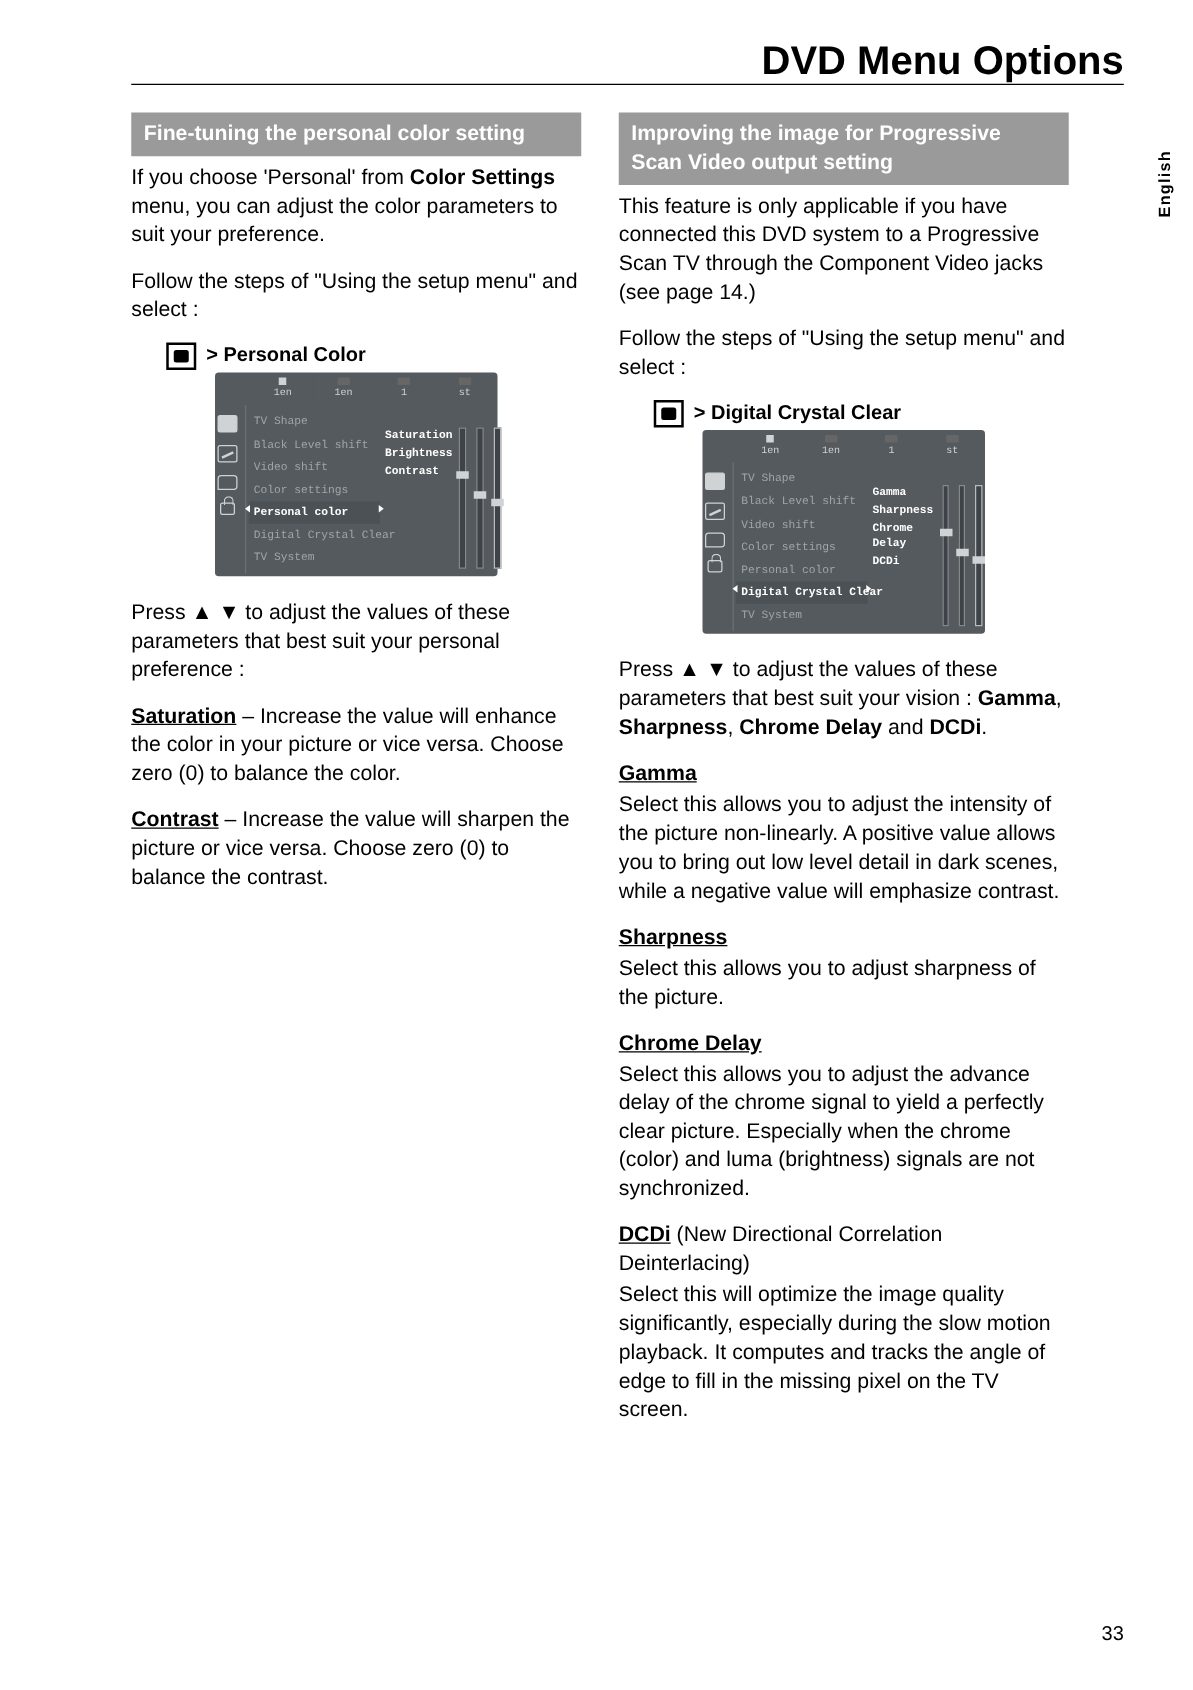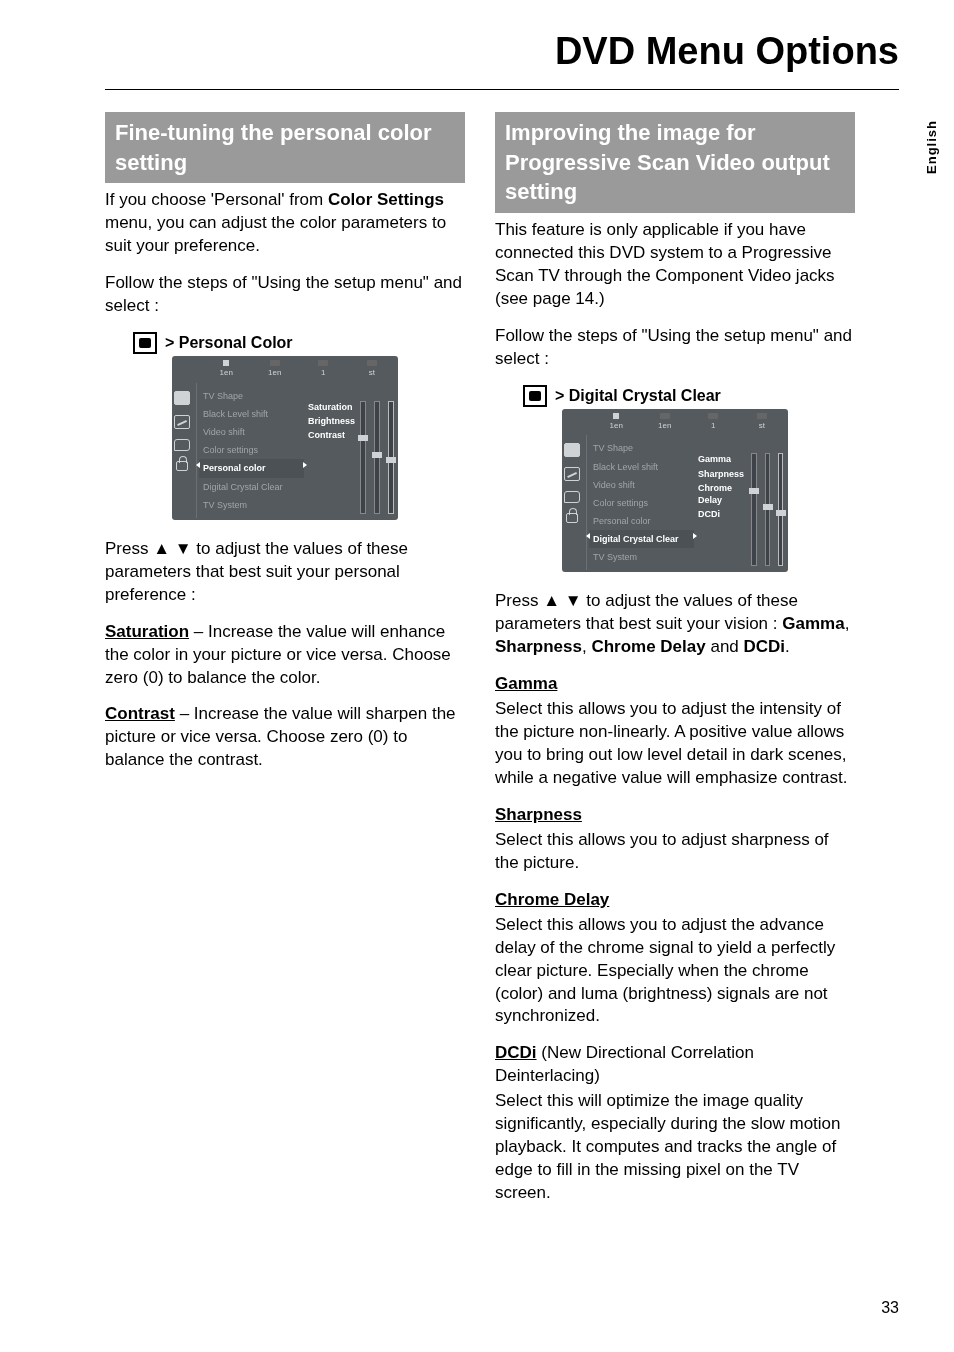--- a/index.html
+++ b/index.html
@@ -6,45 +6,45 @@
   body {
     font-family: "Gill Sans", "Gill Sans MT", "Trebuchet MS", sans-serif;
     background: #fff;
     color: #000;
     width: 954px;
     height: 1352px;
     position: relative;
     padding: 30px 55px 30px 105px;
   }
   .page-title {
-    font-size: 38px;
+    font-size: 32px;
     font-weight: bold;
     text-align: right;
-    margin-bottom: 16px;
+    margin-bottom: 0;
   }
   .hr {
     border-top: 1px solid #000;
     margin-bottom: 22px;
   }
   .columns {
     display: flex;
     gap: 30px;
   }
   .col {
     width: 360px;
     font-size: 17px;
     line-height: 1.35;
   }
   .section-header {
     background: #9a9a9a;
     color: #fff;
     font-weight: bold;
     padding: 6px 10px;
     margin-bottom: 6px;
-    font-size: 22px;
+    font-size: 17px;
   }
   .col p { margin-bottom: 14px; }
   .b { font-weight: bold; }
   .u { text-decoration: underline; }
 
   .lang-tab {
     position: absolute;
     right: 30px;
     top: 120px;
     transform: rotate(-90deg);
@@ -82,20 +82,21 @@
     border-radius: 2px;
   }
   .menu-title-text { font-weight: bold; font-size: 16px; }
 
   .osd {
     width: 226px;
     margin: 0 auto;
     background: #555a5e;
     padding: 2px;
     border-radius: 3px;
+    font-family: Liberation Mono, monospace;
   }
   .osd-tabs {
     display: flex;
     margin-left: 28px;
     font-size: 8px;
     color: #cfd3d6;
   }
   .osd-tab {
     flex: 1;
     text-align: center;

